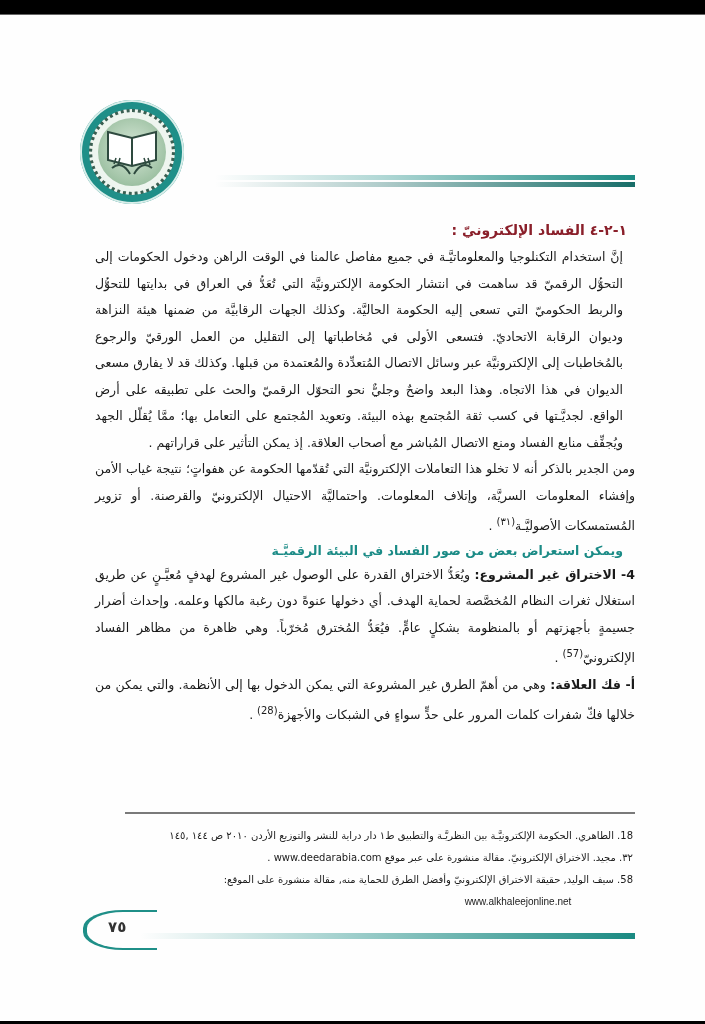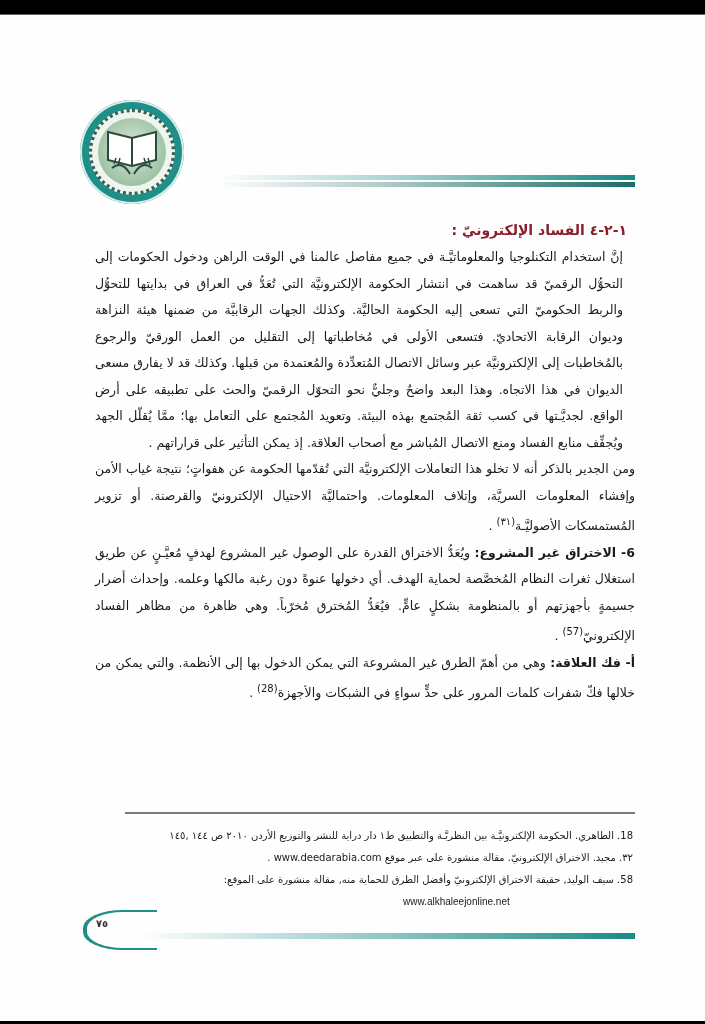--- a/index.html
+++ b/index.html
@@ -40,28 +40,28 @@
     .para { font-size: 12.5px; line-height: 26.5px; margin: 0; text-indent: 0; }
     .para.indent { padding-right: 12px; }
     .green-heading { color: #1b8b86; font-weight: bold; font-size: 12.5px; line-height: 22px; margin: 0 12px 0 0; }
     .item { font-size: 12.5px; line-height: 26.5px; margin: 0; }
     .item b { font-weight: bold; }
     .sup { font-size: 10px; vertical-align: super; }
 
     .footnote-rule { position: absolute; right: 70px; top: 812px; width: 510px; height: 2px; background: #7a7a7a; }
     .footnotes { position: absolute; right: 72px; top: 825px; width: 560px; direction: rtl; font-size: 10px; line-height: 22px; }
     .footnotes .fn { margin: 0; }
-    .footnotes .fn-url { direction: ltr; text-align: left; padding-left: 330px; margin: 0; font-family: "Liberation Sans", sans-serif; font-size: 10px; }
+    .footnotes .fn-url { direction: ltr; text-align: center; padding-left: 330px; margin: 0; font-family: "Liberation Sans", sans-serif; font-size: 10px; }
 
     .page-number-arc {
       position: absolute; left: 83px; top: 910px; width: 70px; height: 36px;
       border-left: 4px solid #1f8f88; border-top: 2px solid #1f8f88; border-bottom: 2px solid #1f8f88;
       border-radius: 40px 0 0 40px / 18px 0 0 18px; border-right: none;
     }
-    .page-number { position: absolute; left: 96px; top: 918px; font-size: 10px; font-weight: bold; color: #333; }
+    .page-number { position: absolute; left: 108px; top: 918px; font-size: 15px; font-weight: bold; color: #333; }
     .footer-rule { position: absolute; left: 140px; top: 933px; width: 495px; height: 6px;
       background: linear-gradient(to right, rgba(31,143,136,0), rgba(31,143,136,0.4) 40%, #1a8a82 100%); }
   </style>
 </head>
 <body>
 
 <div class="top-bar"></div>
 
 <div class="logo">
   <div class="logo-ring">
@@ -77,21 +77,22 @@
 
 <div class="header-rule">
     <div></div>
     <div></div>
   </div>
 
 <div class="content">
   <h2 class="section-title">١-٢-٤ الفساد الإلكترونيّ :</h2>
   <p class="para indent">إنَّ استخدام التكنلوجيا والمعلوماتيَّـة في جميع مفاصل عالمنا في الوقت الراهن ودخول الحكومات إلى التحوُّل الرقميّ قد ساهمت في انتشار الحكومة الإلكترونيَّة التي تُعَدُّ في العراق في بدايتها للتحوُّل والربط الحكوميّ التي تسعى إليه الحكومة الحاليَّة. وكذلك الجهات الرقابيَّة من ضمنها هيئة النزاهة وديوان الرقابة الاتحاديّ. فتسعى الأولى في مُخاطباتها إلى التقليل من العمل الورقيّ والرجوع بالمُخاطبات إلى الإلكترونيَّة عبر وسائل الاتصال المُتعدِّدة والمُعتمدة من قبلها. وكذلك قد لا يفارق مسعى الديوان في هذا الاتجاه. وهذا البعد واضحٌ وجليٌّ نحو التحوّل الرقميّ والحث على تطبيقه على أرض الواقع. لجديَّـتها في كسب ثقة المُجتمع بهذه البيئة. وتعويد المُجتمع على التعامل بها؛ ممَّا يُقلّل الجهد ويُجفِّف منابع الفساد ومنع الاتصال المُباشر مع أصحاب العلاقة. إذ يمكن التأثير على قراراتهم .</p>
   <p class="para"><span>ومن الجدير بالذكر أنه لا تخلو هذا التعاملات الإلكترونيَّة التي تُقدّمها الحكومة عن هفواتٍ؛ نتيجة غياب الأمن وإفشاء المعلومات السريَّة، وإتلاف المعلومات. واحتماليَّة الاحتيال الإلكترونيّ والقرصنة. أو تزوير المُستمسكات الأصوليَّـة</span><span class="sup">(٣١)</span> .</p>
-  <p class="item"><b>6- الاختراق غير المشروع:</b><span> ويُعَدُّ الاختراق القدرة على الوصول غير المشروع لهدفٍ مُعيَّـنٍ عن طريق استغلال ثغرات النظام المُخصَّصة لحماية الهدف. أي دخولها عنوةً دون رغبة مالكها وعلمه. وإحداث أضرار جسيمةٍ بأجهزتهم أو بالمنظومة بشكلٍ عامٍّ. فيُعَدُّ المُخترق مُخرّباً. وهي ظاهرة من مظاهر الفساد الإلكترونيّ</span><span class="sup">(57)</span> .</p>
+  <h3 class="green-heading">ويمكن استعراض بعض من صور الفساد في البيئة الرقميَّـة</h3>
+  <p class="item"><b>4- الاختراق غير المشروع:</b><span> ويُعَدُّ الاختراق القدرة على الوصول غير المشروع لهدفٍ مُعيَّـنٍ عن طريق استغلال ثغرات النظام المُخصَّصة لحماية الهدف. أي دخولها عنوةً دون رغبة مالكها وعلمه. وإحداث أضرار جسيمةٍ بأجهزتهم أو بالمنظومة بشكلٍ عامٍّ. فيُعَدُّ المُخترق مُخرّباً. وهي ظاهرة من مظاهر الفساد الإلكترونيّ</span><span class="sup">(57)</span> .</p>
   <p class="item"><b>أ- فك العلاقة:</b><span> وهي من أهمّ الطرق غير المشروعة التي يمكن الدخول بها إلى الأنظمة. والتي يمكن من خلالها فكّ شفرات كلمات المرور على حدٍّ سواءٍ في الشبكات والأجهزة</span><span class="sup">(28)</span> .</p>
 </div>
 
 <div class="footnote-rule"></div>
 
 <div class="footnotes">
   <p class="fn">18. الطاهري. الحكومة الإلكترونيَّـة بين النظريَّـة والتطبيق ط١ دار دراية للنشر والتوزيع الأردن ٢٠١٠ ص ١٤٤ ,١٤٥</p>
   <p class="fn">٣٢. مجيد. الاختراق الإلكترونيّ. مقالة منشورة على عبر موقع www.deedarabia.com .</p>
   <p class="fn">58. سيف الوليد, حقيقة الاختراق الإلكترونيّ وأفضل الطرق للحماية منه, مقالة منشورة على الموقع:</p>
   <p class="fn-url">www.alkhaleejonline.net</p>

